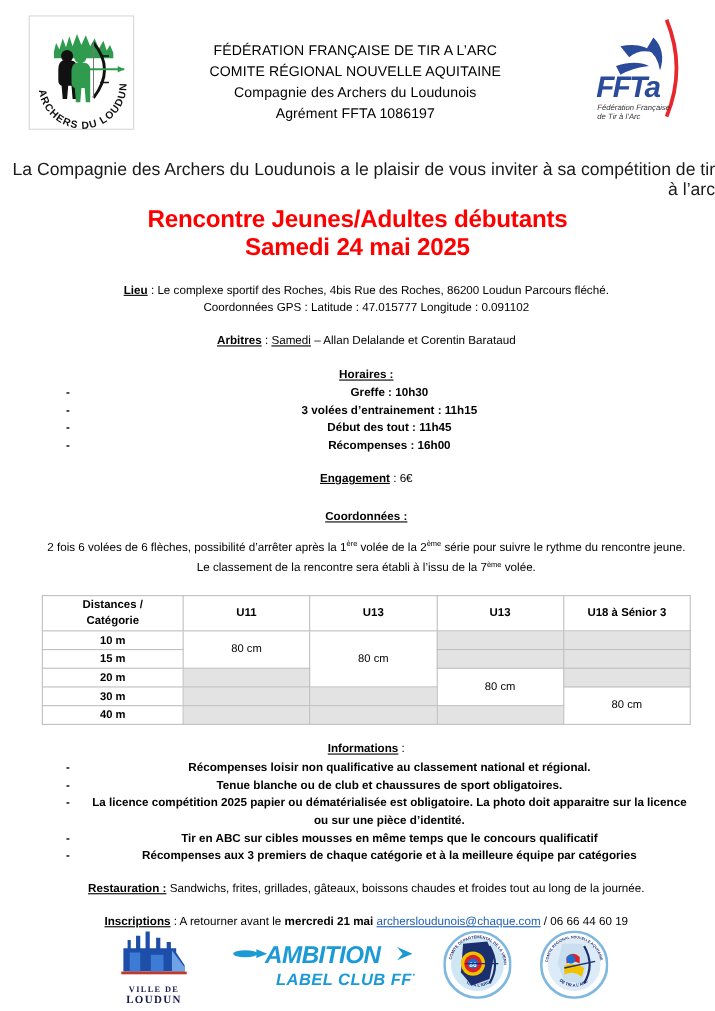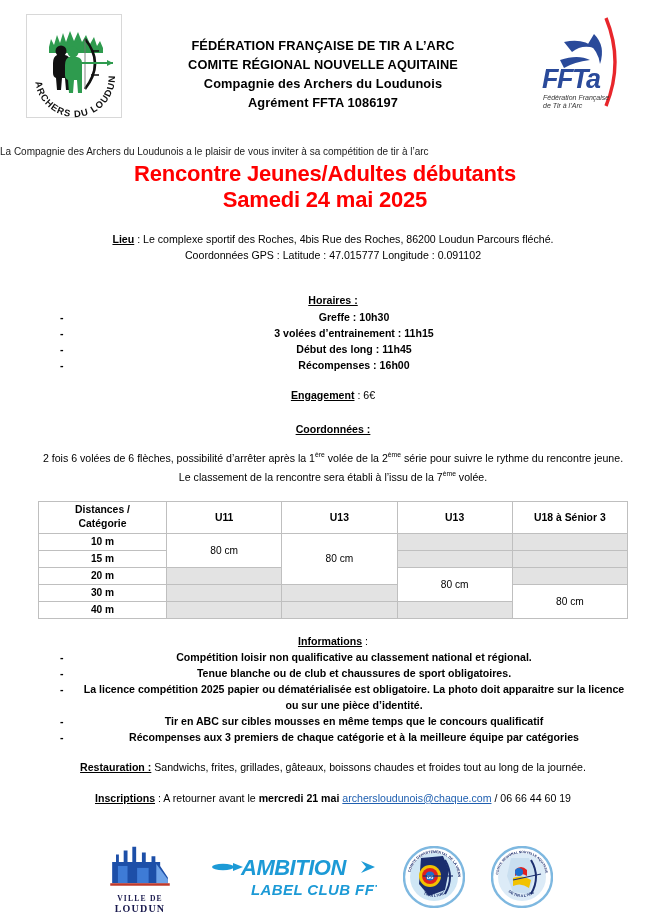--- a/index.html
+++ b/index.html
@@ -30,37 +30,37 @@
     margin-left: 8px;
     flex: 0 0 auto;
     position: relative;
   }
   .header-titles {
     flex: 1 1 auto;
     text-align: center;
     padding-top: 22px;
   }
   .header-titles div {
-    font-weight: bold;
+    font-weight: normal;
     font-size: 12.8px;
     line-height: 19px;
     letter-spacing: 0.1px;
     text-align: center;
   }
   .logo-ffta {
     width: 104px; height: 104px;
     flex: 0 0 auto;
     position: relative;
     margin-right: 4px;
   }
 
   
   .intro {
-    text-align: left;
-    font-size: 10px;
+    text-align: right;
+    font-size: 16px;
     margin-top: 14px;
     color: #1a1a1a;
   }
   .big-title {
     text-align: center;
     color: #FF0000;
     font-weight: bold;
     font-size: 22px;
     line-height: 26px;
     margin-top: 4px;
@@ -206,28 +206,31 @@
 
     <div class="gap-l"></div>
 
     <div class="blk">
       <span class="sec-head">Lieu</span><span> : </span><span>Le complexe sportif des Roches, 4bis Rue des Roches, 86200 Loudun Parcours fléché.</span>
     </div>
     <div class="blk">Coordonnées GPS : Latitude : 47.015777 Longitude : 0.091102</div>
 
     <div class="gap-m"></div>
 
+    <div class="blk">
+      <span class="sec-head">Arbitres</span><span> : </span><span class="u">Samedi</span><span> – Allan Delalande et Corentin Barataud</span>
+    </div>
 
     <div class="gap-m"></div>
 
     <div class="blk sec-head">Horaires :</div>
     <ul class="dashlist">
       <li>Greffe : 10h30</li>
       <li>3 volées d’entrainement : 11h15</li>
-      <li>Début des long : 11h45</li>
+      <li>Début des tout : 11h45</li>
       <li>Récompenses : 16h00</li>
     </ul>
 
     <div class="gap-m"></div>
 
     <div class="blk">
       <span class="sec-head">Engagement</span><span> : </span><span>6€</span>
     </div>
 
     <div class="gap-l"></div>
@@ -291,21 +294,21 @@
     </table>
   </div>
 
   <div class="content">
     <div class="gap-m"></div>
 
     <div class="blk">
       <span class="sec-head">Informations</span><span> :</span>
     </div>
     <ul class="dashlist">
-      <li>Compétition loisir non qualificative au classement national et régional.</li>
+      <li>Récompenses loisir non qualificative au classement national et régional.</li>
       <li>Tenue blanche ou de club et chaussures de sport obligatoires.</li>
       <li>La licence compétition 2025 papier ou dématérialisée est obligatoire.  La photo doit apparaitre sur la licence ou sur une pièce d’identité.</li>
       <li>Tir en ABC sur cibles mousses en même temps que le concours qualificatif</li>
       <li>Récompenses aux 3 premiers de chaque catégorie et à la meilleure équipe par catégories</li>
     </ul>
 
     <div class="gap-m"></div>
 
     <div class="blk">
       <span class="sec-head">Restauration :</span><span> Sandwichs, frites, grillades, gâteaux, boissons chaudes et froides tout au long de la journée.</span>

